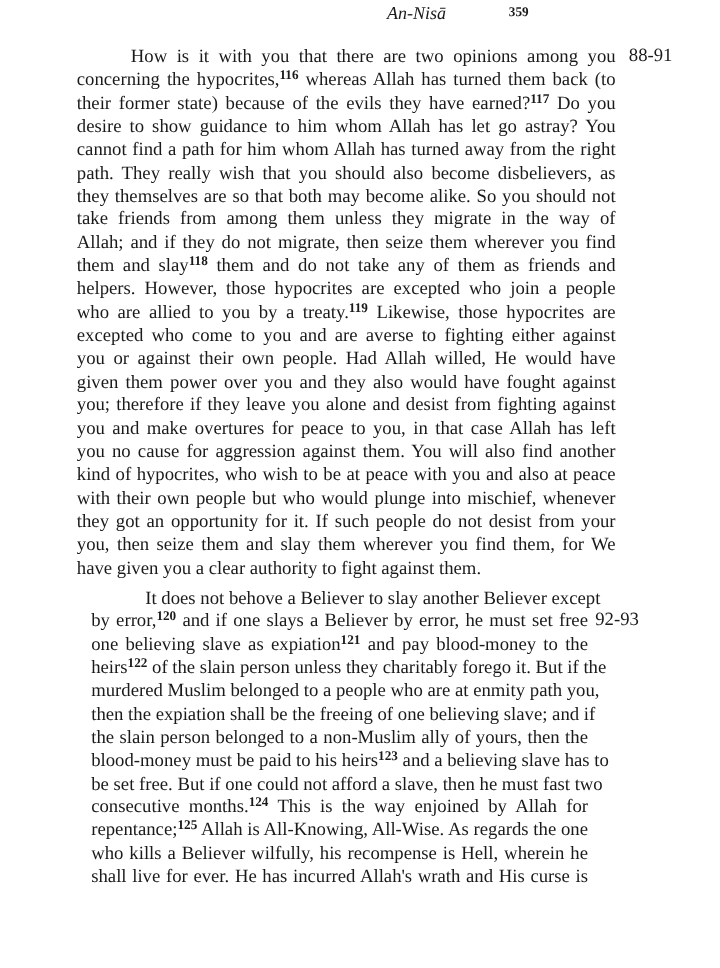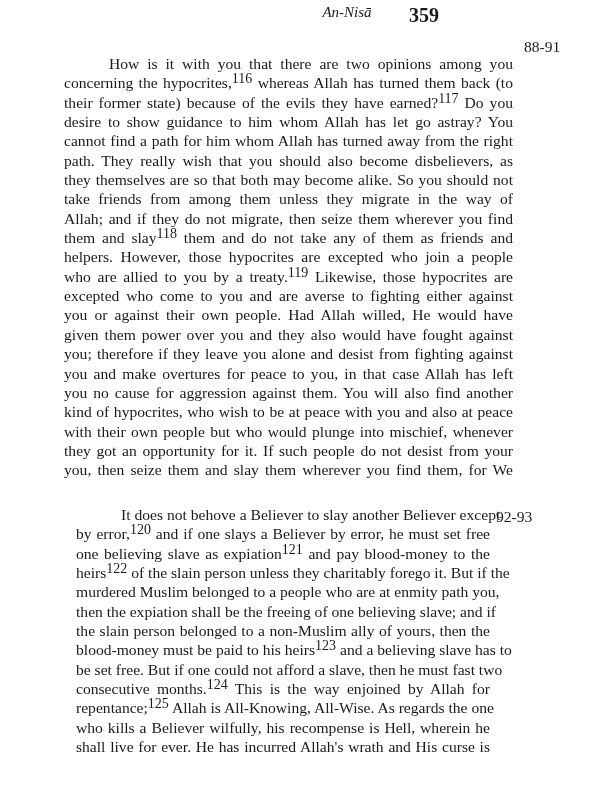--- a/index.html
+++ b/index.html
@@ -1,30 +1,30 @@
 <!DOCTYPE html>
 <html><head>
 <meta charset="utf-8">
 <style>
   html, body { margin: 0; padding: 0; background: #ffffff; }
   body { width: 600px; height: 807px; position: relative; overflow: hidden;
          font-family: "Liberation Serif", "DejaVu Serif", serif; color: #1a1a1a; }
   .running-title { position: absolute; top: 4px; left: 0; width: 600px; text-align: center;
          font-style: italic; font-size: 15px; margin-left: 47px; }
-  .page-number { position: absolute; top: 4px; left: 409px; font-size: 20px; font-weight: bold; }
-  .para { position: absolute; font-size: 15.6px; line-height: 19.35px; text-align: justify; margin-top: 16px; }
+  .page-number { position: absolute; top: 4px; left: 424px; font-size: 11px; font-weight: bold; }
+  .para { position: absolute; font-size: 15.6px; line-height: 19.35px; text-align: justify; }
   .para .line { display: block; white-space: nowrap; text-align-last: justify; text-align: justify; height: 19.35px; }
   .para .line.last { text-align-last: left; }
   .para .line.first { padding-left: 45px; }
   .p1 { top: 38px; left: 64px; width: 449px; }
   .p2 { top: 489px; left: 76px; width: 414px; }
   .verse-ref { position: absolute; font-size: 15.6px; }
   .ref1 { top: 38px; left: 524px; text-align: right; }
   .ref2 { top: 508px; left: 496px; }
-  sup { font-size: 14px; line-height: 0; vertical-align: 5px; }
+  sup { font-size: 11px; line-height: 0; vertical-align: 5px; font-weight: bold; }
 </style>
 </head>
 <body>
 
 <div class="running-title">An-Nisā</div>
 <div class="page-number">359</div>
 
 <div class="para p1">
     <span class="line first">How is it with you that there are two opinions among you</span>
     <span class="line">concerning the hypocrites,<sup>116</sup> whereas Allah has turned them back (to</span>
@@ -41,20 +41,21 @@
     <span class="line">excepted who come to you and are averse to fighting either against</span>
     <span class="line">you or against their own people. Had Allah willed, He would have</span>
     <span class="line">given them power over you and they also would have fought against</span>
     <span class="line">you; therefore if they leave you alone and desist from fighting against</span>
     <span class="line">you and make overtures for peace to you, in that case Allah has left</span>
     <span class="line">you no cause for aggression against them. You will also find another</span>
     <span class="line">kind of hypocrites, who wish to be at peace with you and also at peace</span>
     <span class="line">with their own people but who would plunge into mischief, whenever</span>
     <span class="line">they got an opportunity for it. If such people do not desist from your</span>
     <span class="line">you, then seize them and slay them wherever you find them, for We</span>
+    <span class="line last">have given you a clear authority to fight against them.</span>
   </div>
 <div class="verse-ref ref1">88-91</div>
 
 <div class="para p2">
     <span class="line first">It does not behove a Believer to slay another Believer except</span>
     <span class="line">by error,<sup>120</sup> and if one slays a Believer by error, he must set free</span>
     <span class="line">one believing slave as expiation<sup>121</sup> and pay blood-money to the</span>
     <span class="line">heirs<sup>122</sup> of the slain person unless they charitably forego it. But if the</span>
     <span class="line">murdered Muslim belonged to a people who are at enmity path you,</span>
     <span class="line">then the expiation shall be the freeing of one believing slave; and if</span>

